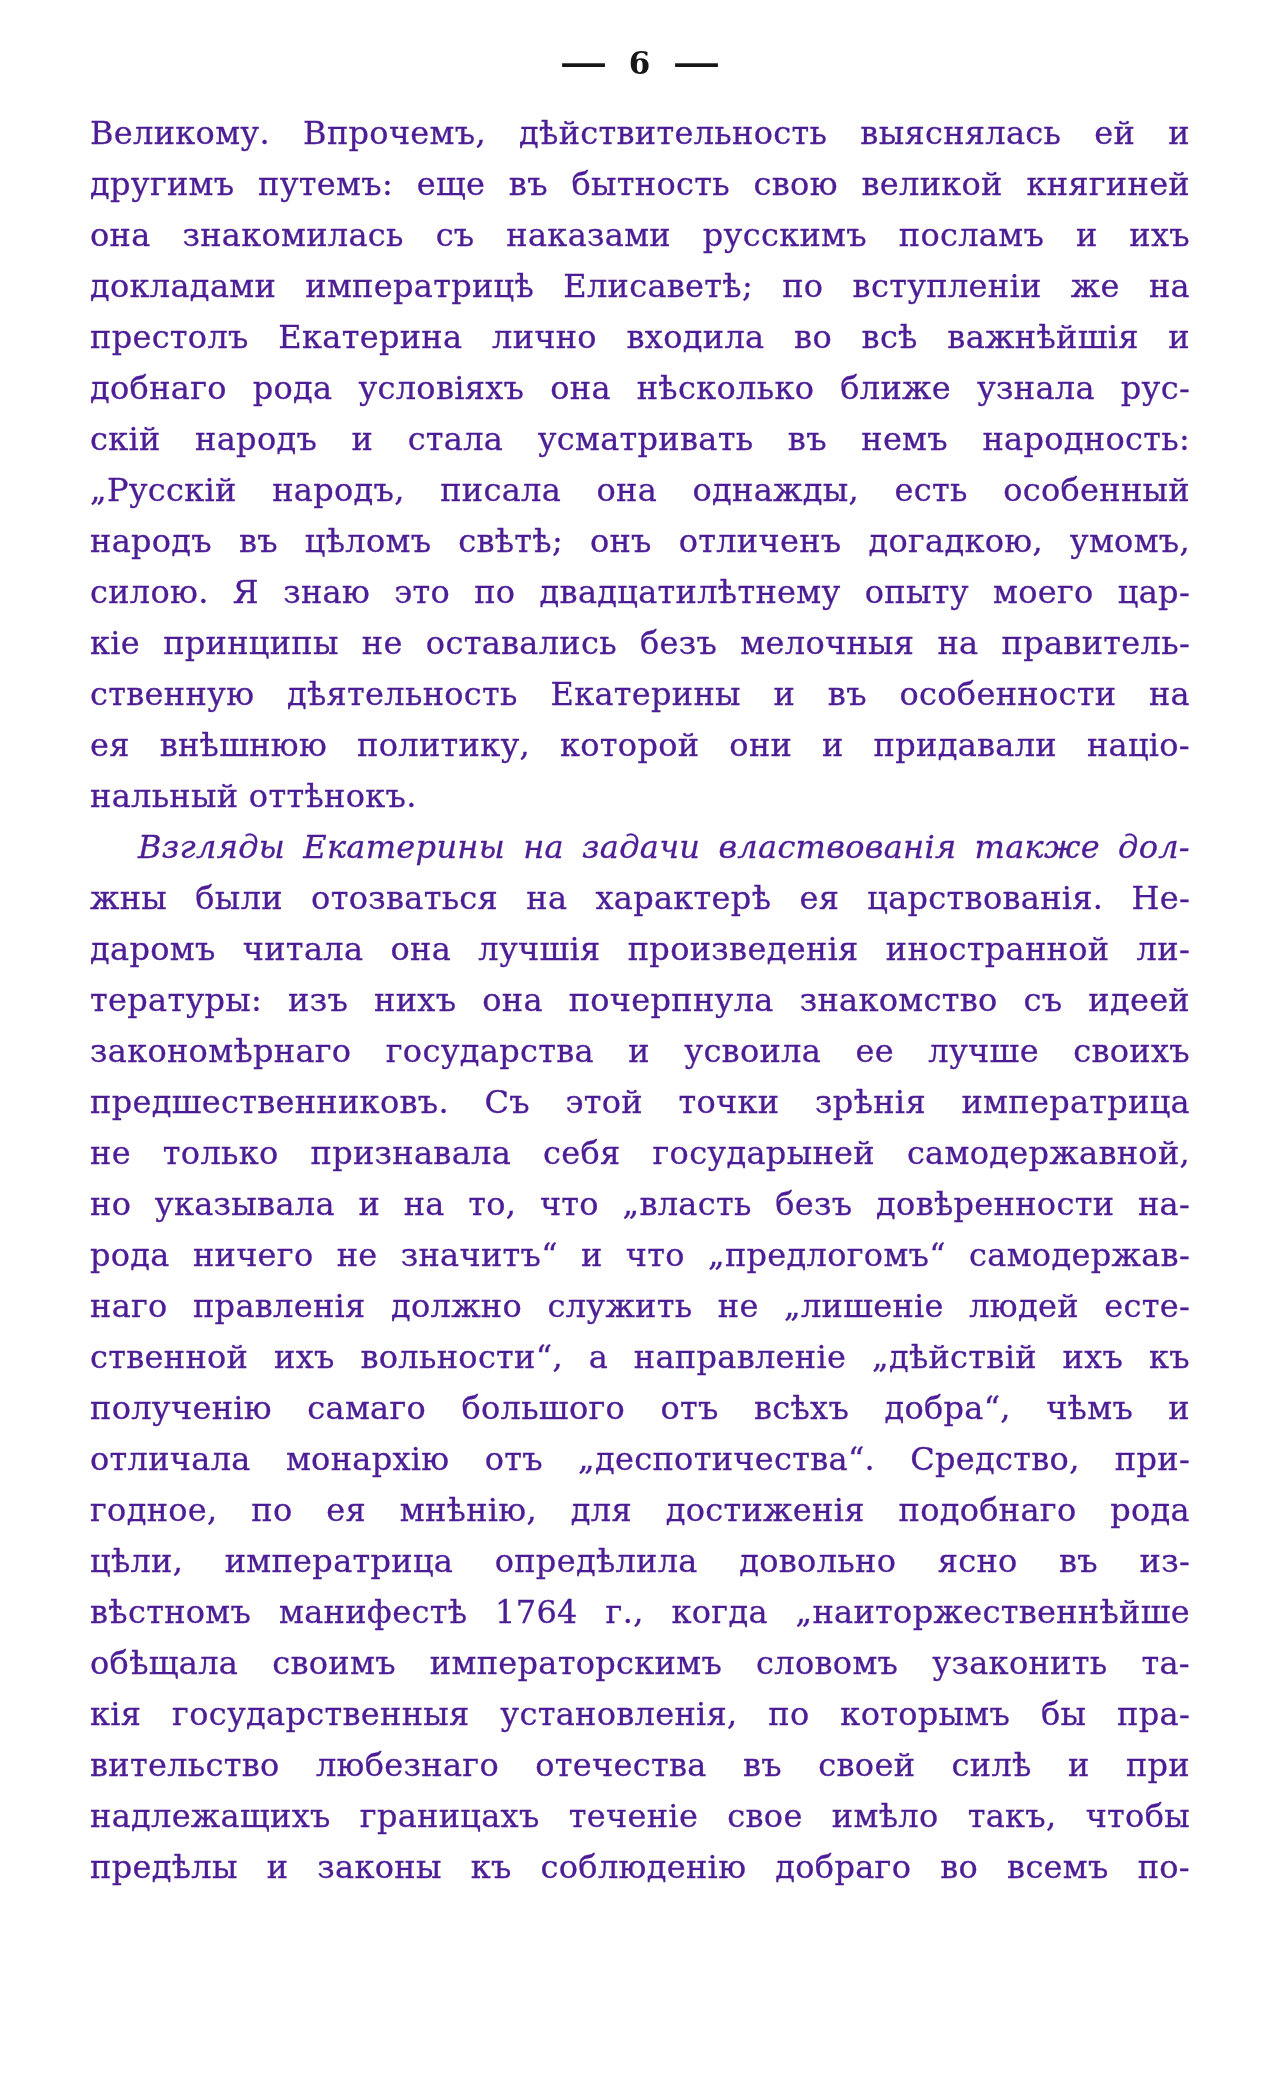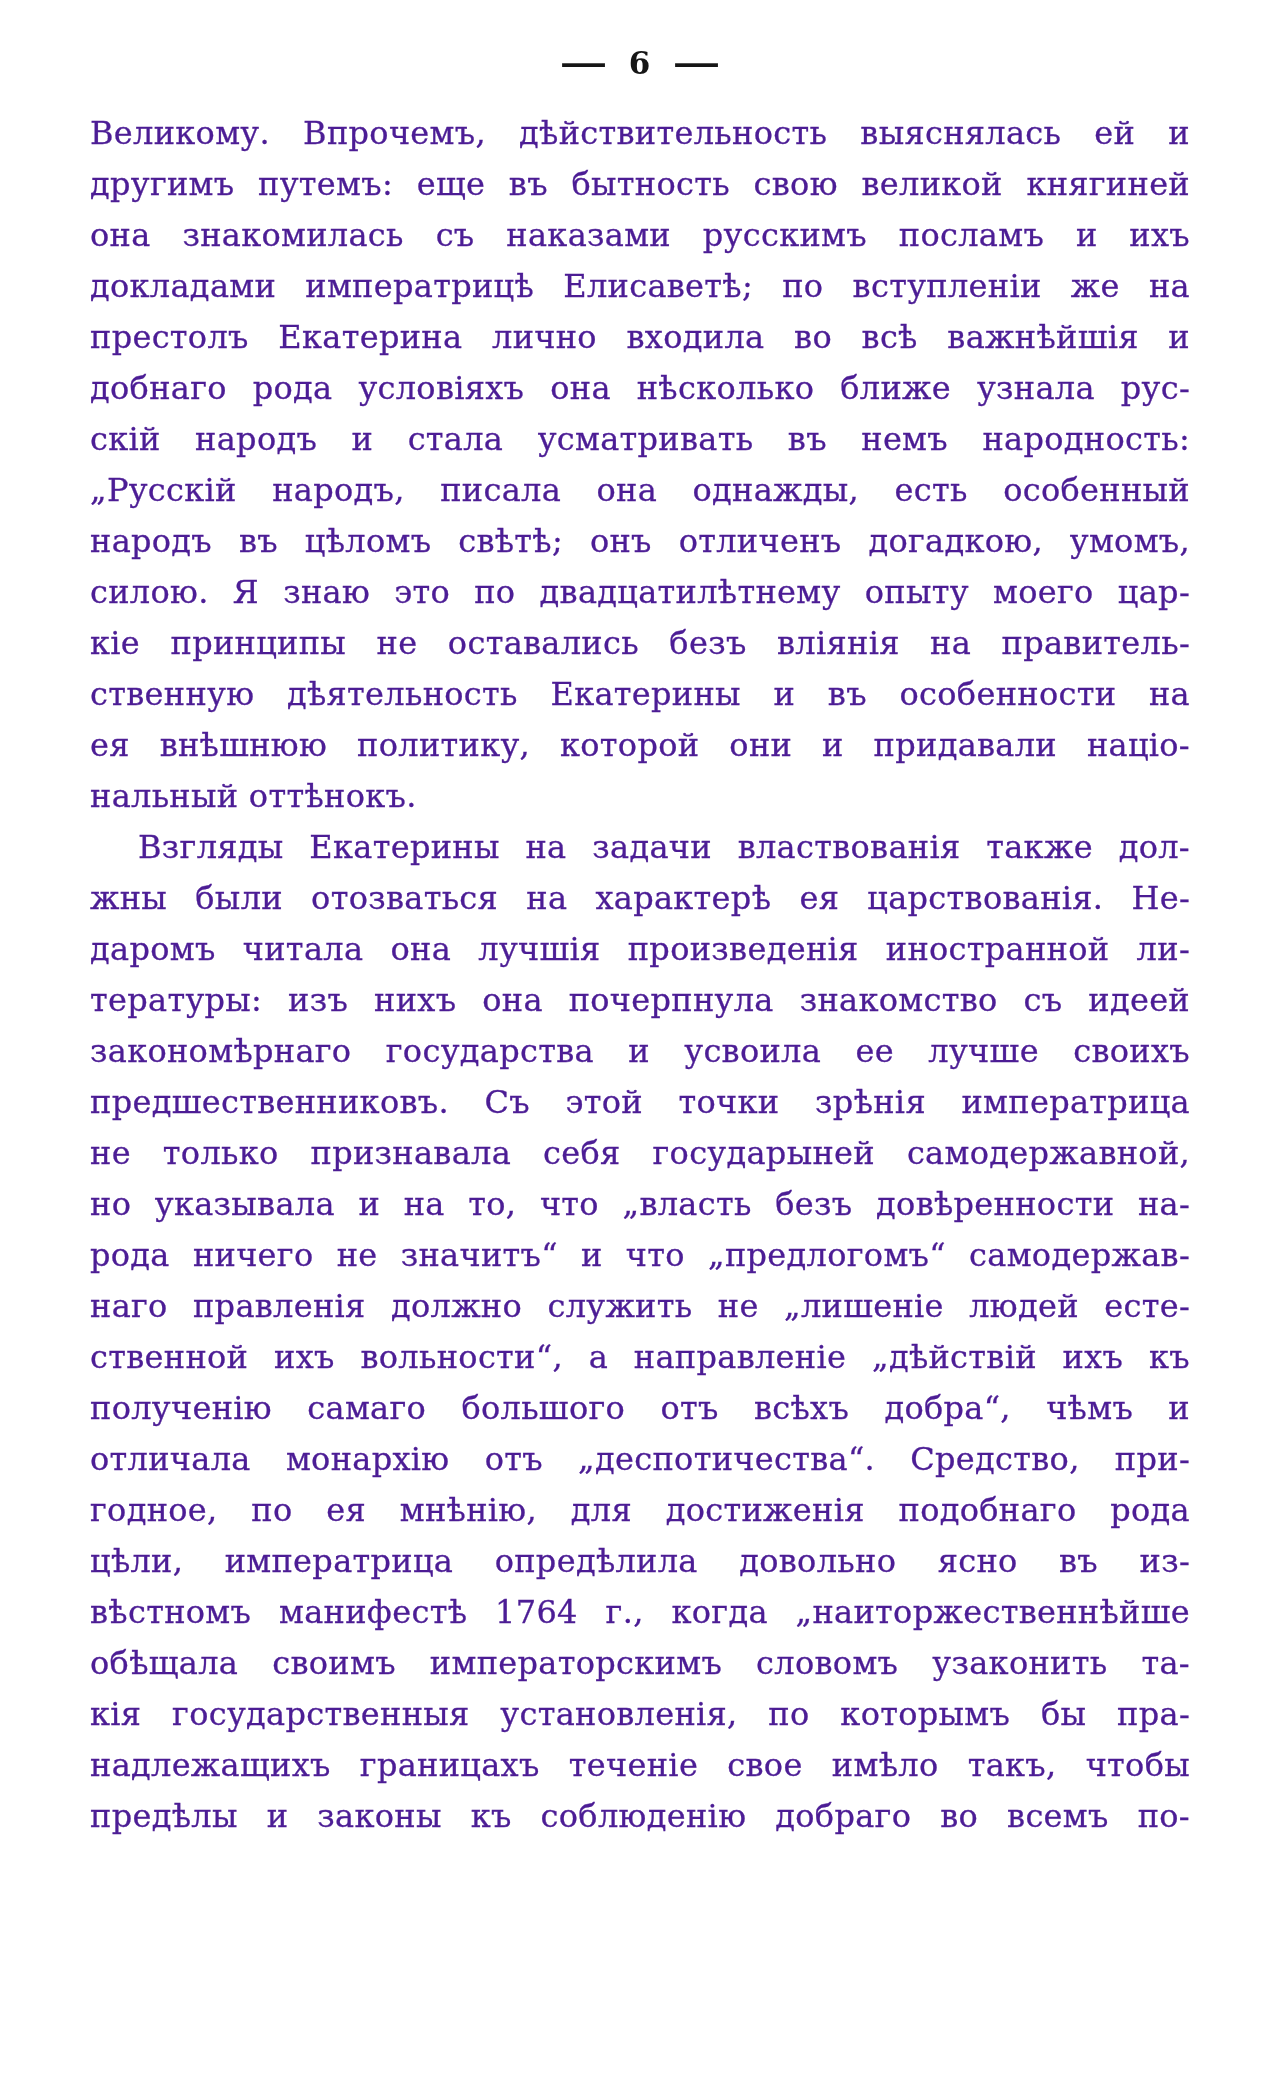--- a/index.html
+++ b/index.html
@@ -58,20 +58,21 @@
     text-align-last: justify;
     min-height: 51px;
   }
 
   .line.para-end {
     text-align-last: left;
   }
 
   .line.indent {
     padding-left: 48px;
+    font-style: italic;
   }
 </style>
 </head>
 <body>
 
 <div class="page">
 
   <div class="page-header">
     <span class="dash">—</span>
     <span class="page-num">6</span>
@@ -82,21 +83,21 @@
     <div class="line">Великому. Впрочемъ, дѣйствительность выяснялась ей и</div>
     <div class="line">другимъ путемъ: еще въ бытность свою великой княгиней</div>
     <div class="line">она знакомилась съ наказами русскимъ посламъ и ихъ</div>
     <div class="line">докладами императрицѣ Елисаветѣ; по вступленіи же на</div>
     <div class="line">престолъ Екатерина лично входила во всѣ важнѣйшія и</div>
     <div class="line">добнаго рода условіяхъ она нѣсколько ближе узнала рус-</div>
     <div class="line">скій народъ и стала усматривать въ немъ народность:</div>
     <div class="line">„Русскій народъ, писала она однажды, есть особенный</div>
     <div class="line">народъ въ цѣломъ свѣтѣ; онъ отличенъ догадкою, умомъ,</div>
     <div class="line">силою. Я знаю это по двадцатилѣтнему опыту моего цар-</div>
-    <div class="line">кіе принципы не оставались безъ вліянія на правитель-</div>
+    <div class="line">кіе принципы не оставались безъ мелочныя на правитель-</div>
     <div class="line">ственную дѣятельность Екатерины и въ особенности на</div>
     <div class="line">ея внѣшнюю политику, которой они и придавали націо-</div>
     <div class="line para-end">нальный оттѣнокъ.</div>
     <div class="line indent">Взгляды Екатерины на задачи властвованія также дол-</div>
     <div class="line">жны были отозваться на характерѣ ея царствованія. Не-</div>
     <div class="line">даромъ читала она лучшія произведенія иностранной ли-</div>
     <div class="line">тературы: изъ нихъ она почерпнула знакомство съ идеей</div>
     <div class="line">закономѣрнаго государства и усвоила ее лучше своихъ</div>
     <div class="line">предшественниковъ. Съ этой точки зрѣнія императрица</div>
     <div class="line">не только признавала себя государыней самодержавной,</div>
@@ -104,17 +105,18 @@
     <div class="line">рода ничего не значитъ“ и что „предлогомъ“ самодержав-</div>
     <div class="line">наго правленія должно служить не „лишеніе людей есте-</div>
     <div class="line">ственной ихъ вольности“, а направленіе „дѣйствій ихъ къ</div>
     <div class="line">полученію самаго большого отъ всѣхъ добра“, чѣмъ и</div>
     <div class="line">отличала монархію отъ „деспотичества“. Средство, при-</div>
     <div class="line">годное, по ея мнѣнію, для достиженія подобнаго рода</div>
     <div class="line">цѣли, императрица опредѣлила довольно ясно въ из-</div>
     <div class="line">вѣстномъ манифестѣ 1764 г., когда „наиторжественнѣйше</div>
     <div class="line">обѣщала своимъ императорскимъ словомъ узаконить та-</div>
     <div class="line">кія государственныя установленія, по которымъ бы пра-</div>
+    <div class="line">вительство любезнаго отечества въ своей силѣ и при</div>
     <div class="line">надлежащихъ границахъ теченіе свое имѣло такъ, чтобы</div>
     <div class="line">предѣлы и законы къ соблюденію добраго во всемъ по-</div>
   </div>
 
 </div>
 
 </body></html>

